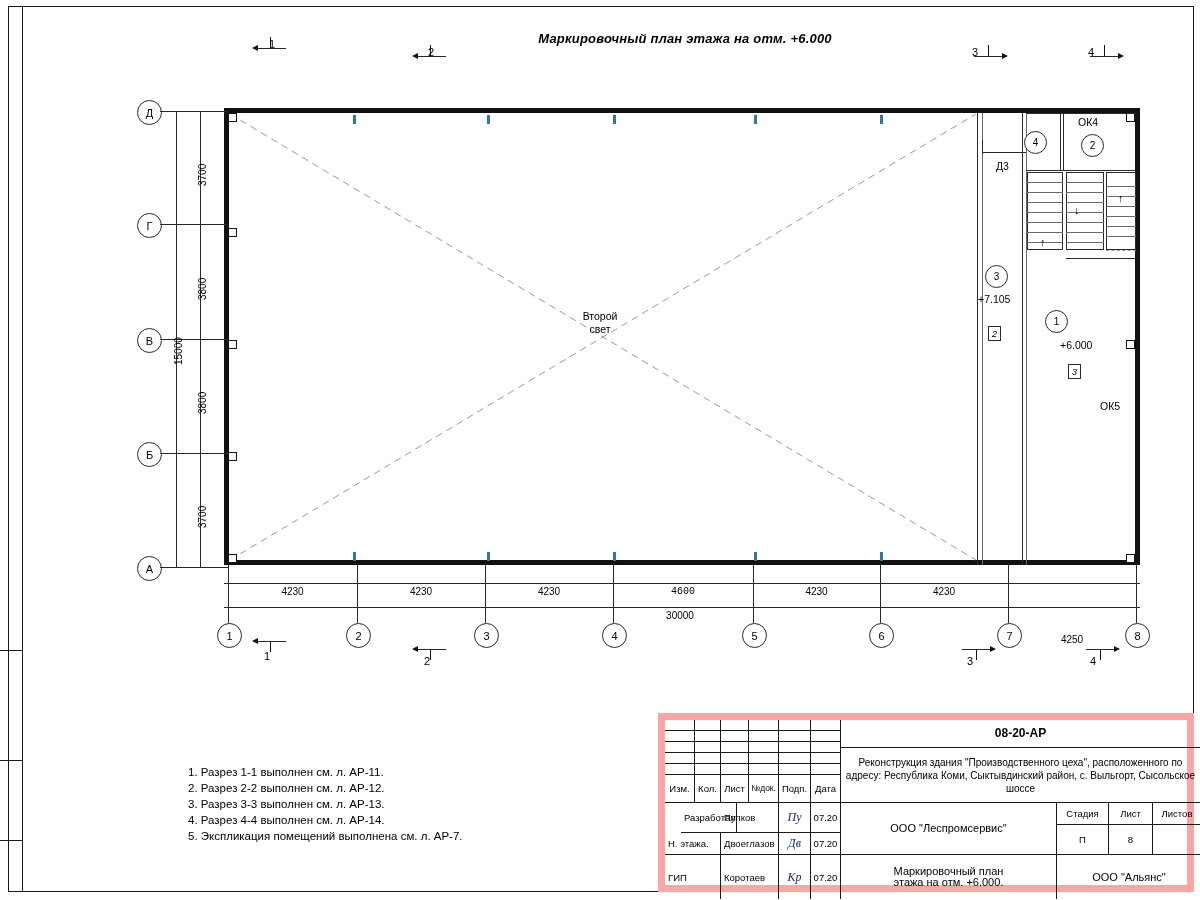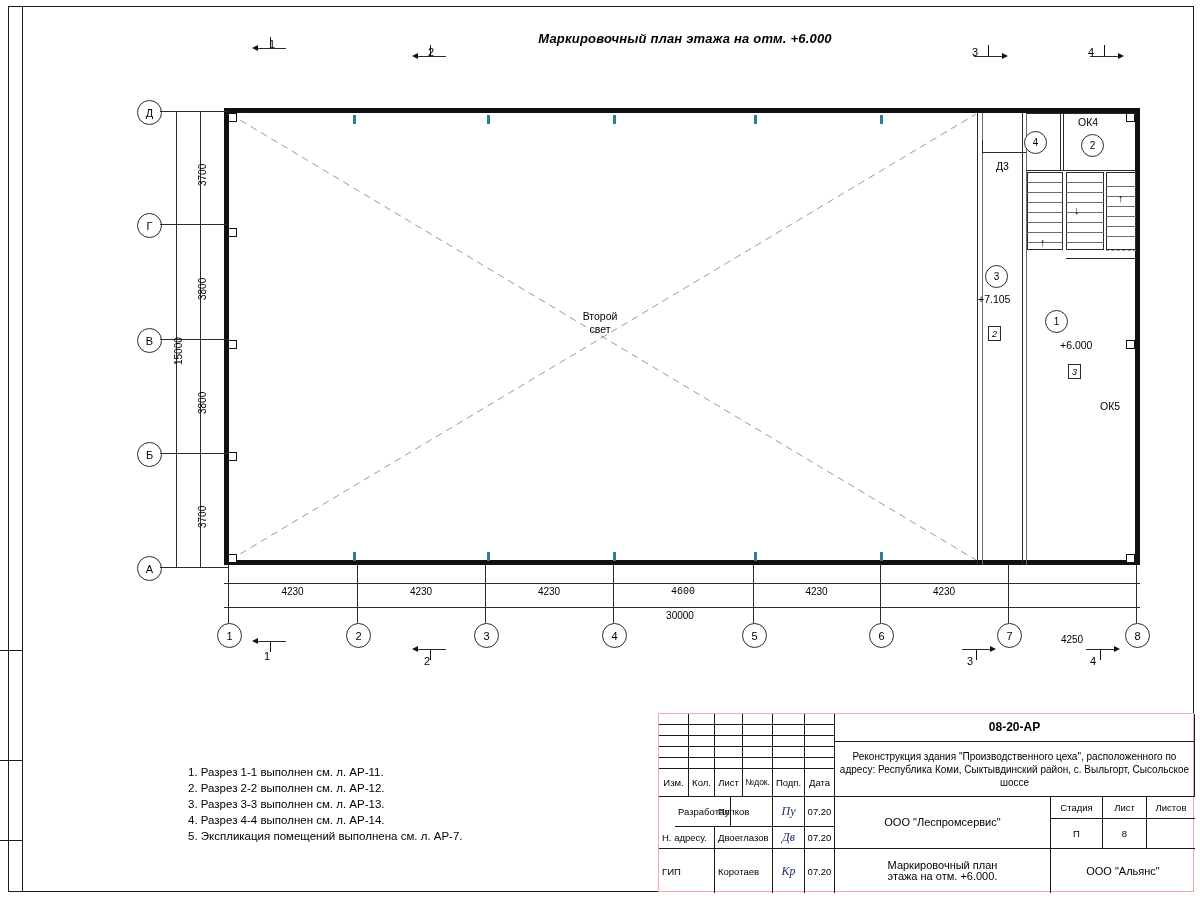--- a/index.html
+++ b/index.html
@@ -114,21 +114,21 @@
   }
   .cut-arrow-l { border-right: 6px solid #111; }
   .cut-arrow-r { border-left: 6px solid #111; }
   .cut-tick { width: 0; height: 11px; border-left: 1px solid #111; }
   .cut-num { font-size: 11px; }
 
   
   .stamp {
     left: 658px; top: 713px;
     width: 536px; height: 179px;
-    border: 1px solid #fca5a5;
+    border: 7px solid #fca5a5;
     box-sizing: border-box;
     font-size: 9.5px;
   }
   .stamp .cell {
     position: absolute;
     box-sizing: border-box;
     border-right: 1px solid #1b1b1b;
     border-bottom: 1px solid #1b1b1b;
     display: flex;
     align-items: center;
@@ -422,21 +422,21 @@
     <div class="cell" style="left:56px;top:55px; width:28px; height:28px;">Лист</div>
     <div class="cell" style="left:84px;top:55px; width:30px; height:28px; font-size:8.5px;">№док.</div>
     <div class="cell" style="left:114px;top:55px;width:32px; height:28px;">Подп.</div>
     <div class="cell" style="left:146px;top:55px;width:30px; height:28px;">Дата</div>
 
     <div class="cell left-align" style="left:16px;   top:83px; width:56px; height:30px;">Разработал</div>
     <div class="cell left-align" style="left:56px;top:83px; width:58px; height:30px;">Пупков</div>
     <div class="cell sig" style="left:114px;top:83px; width:32px; height:30px;">Пу</div>
     <div class="cell" style="left:146px;top:83px; width:30px; height:30px;">07.20</div>
 
-    <div class="cell left-align" style="left:0;   top:113px; width:56px; height:22px;">Н. адресу.</div>
+    <div class="cell left-align" style="left:0;   top:113px; width:56px; height:22px;">Н. этажа.</div>
     <div class="cell left-align" style="left:56px;top:113px; width:58px; height:22px;">Двоеглазов</div>
     <div class="cell sig" style="left:114px;top:113px; width:32px; height:22px;">Дв</div>
     <div class="cell" style="left:146px;top:113px; width:30px; height:22px;">07.20</div>
 
     <div class="cell left-align nb-b" style="left:0;   top:135px; width:56px; height:44px;">ГИП</div>
     <div class="cell left-align nb-b" style="left:56px;top:135px; width:58px; height:44px;">Коротаев</div>
     <div class="cell sig nb-b" style="left:114px;top:135px; width:32px; height:44px;">Кр</div>
     <div class="cell nb-b" style="left:146px;top:135px; width:30px; height:44px;">07.20</div>
 
     <div class="cell" style="left:176px; top:83px; width:216px; height:52px; font-size:11px;">ООО "Леспромсервис"</div>

